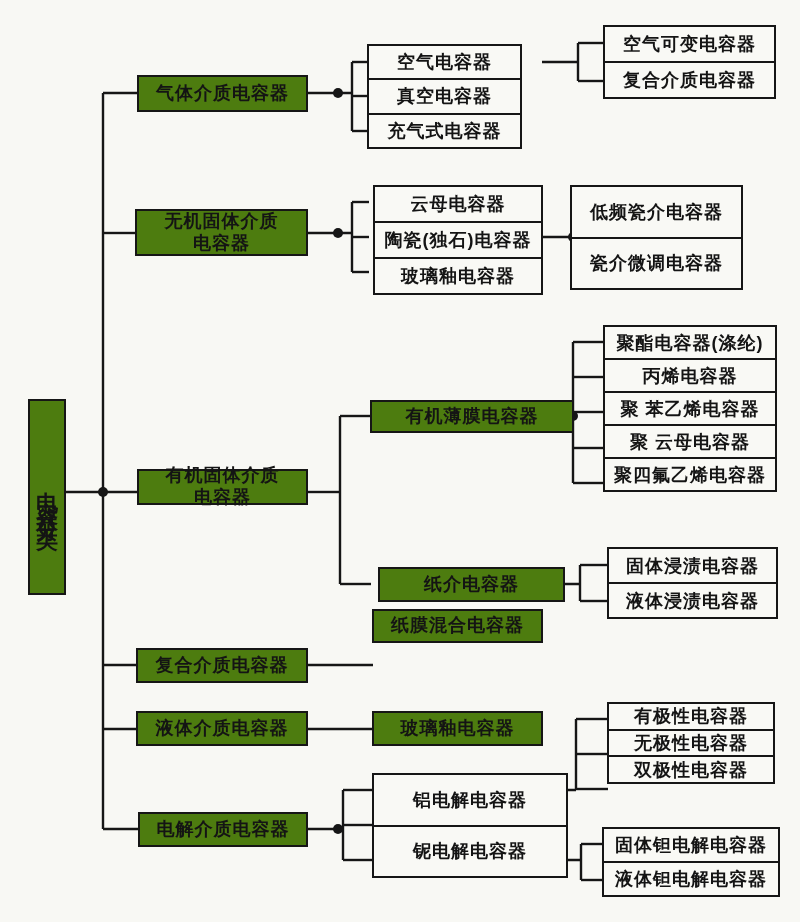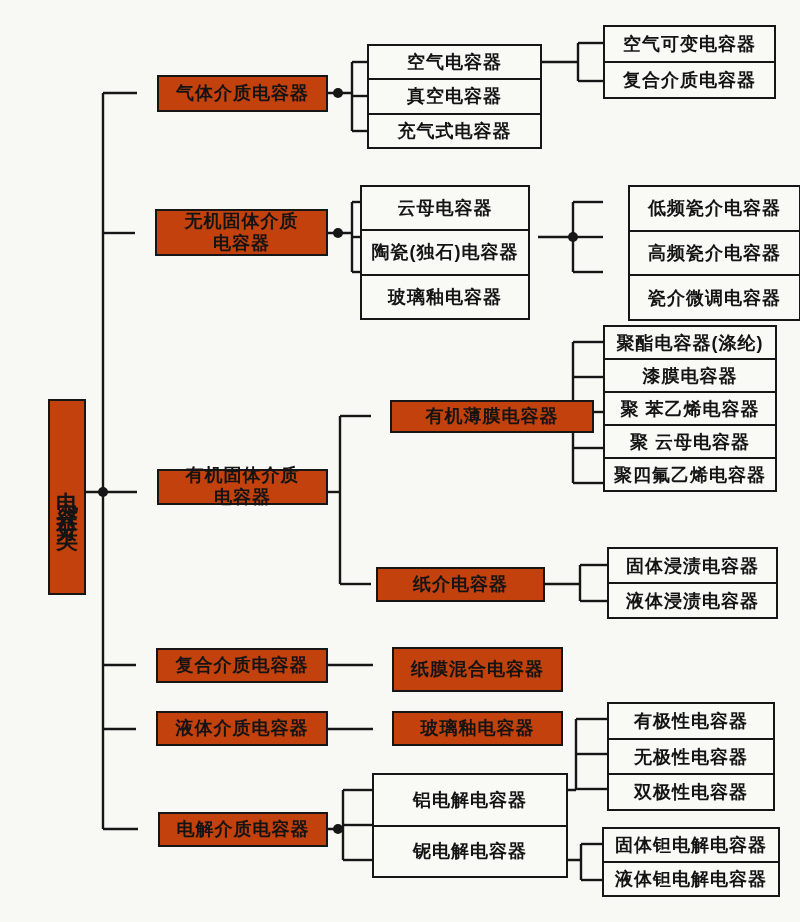--- a/index.html
+++ b/index.html
@@ -9,26 +9,25 @@
     font-family:"Liberation Sans","DejaVu Sans",sans-serif;
   }
   .canvas{
     position:relative;width:800px;height:922px;overflow:hidden;
     background:#f8f8f4;
   }
   .wires{position:absolute;left:0;top:0;width:800px;height:922px;}
   .box{
     position:absolute;box-sizing:border-box;
     border:2.5px solid #161616;
-    background:#c2410c;
+    background:#4d7c0f;
     display:flex;align-items:center;justify-content:center;
     font-weight:bold;font-size:18px;color:#141414;
     text-align:center;white-space:pre-line;line-height:1.22;
     letter-spacing:1px;
-    margin-left:20px;
   }
   .stack{
     position:absolute;box-sizing:border-box;
     border:2.5px solid #161616;
     background:#f9f9f5;
     display:flex;flex-direction:column;
   }
   .row{
     flex:1;display:flex;align-items:center;justify-content:center;
     font-weight:bold;font-size:18px;color:#141414;
@@ -135,70 +134,69 @@
 
   <div class="box" style="left:137px;top:75px;width:171px;height:37px">气体介质电容器</div>
   <div class="box" style="left:135px;top:209px;width:173px;height:47px">无机固体介质
 电容器</div>
   <div class="box" style="left:137px;top:469px;width:171px;height:36px">有机固体介质
 电容器</div>
   <div class="box" style="left:136px;top:648px;width:172px;height:35px">复合介质电容器</div>
   <div class="box" style="left:136px;top:711px;width:172px;height:35px">液体介质电容器</div>
   <div class="box" style="left:138px;top:812px;width:170px;height:35px">电解介质电容器</div>
 
-  <div class="stack" style="left:367px;top:44px;width:175px;height:105px">
+  <div class="stack" style="left:367px;top:44px;width:155px;height:105px">
     <div class="row">空气电容器</div>
     <div class="row">真空电容器</div>
     <div class="row">充气式电容器</div>
   </div>
 
   <div class="stack" style="left:603px;top:25px;width:173px;height:74px">
     <div class="row">空气可变电容器</div>
     <div class="row">复合介质电容器</div>
   </div>
 
-  <div class="stack" style="left:360px;top:185px;width:170px;height:135px">
+  <div class="stack" style="left:373px;top:185px;width:170px;height:110px">
     <div class="row">云母电容器</div>
     <div class="row">陶瓷(独石)电容器</div>
     <div class="row">玻璃釉电容器</div>
   </div>
 
-  <div class="stack" style="left:628px;top:185px;width:173px;height:136px">
+  <div class="stack" style="left:570px;top:185px;width:173px;height:105px">
     <div class="row">低频瓷介电容器</div>
-    <div class="row">高频瓷介电容器</div>
     <div class="row">瓷介微调电容器</div>
   </div>
 
   <div class="box" style="left:370px;top:400px;width:204px;height:33px">有机薄膜电容器</div>
 
   <div class="stack" style="left:603px;top:325px;width:174px;height:167px">
     <div class="row">聚酯电容器(涤纶)</div>
-    <div class="row">漆膜电容器</div>
+    <div class="row">丙烯电容器</div>
     <div class="row">聚 苯乙烯电容器</div>
     <div class="row">聚 云母电容器</div>
     <div class="row">聚四氟乙烯电容器</div>
   </div>
 
-  <div class="box" style="left:356px;top:567px;width:169px;height:35px">纸介电容器</div>
+  <div class="box" style="left:378px;top:567px;width:187px;height:35px">纸介电容器</div>
 
   <div class="stack" style="left:607px;top:547px;width:171px;height:72px">
     <div class="row">固体浸渍电容器</div>
     <div class="row">液体浸渍电容器</div>
   </div>
 
-  <div class="box" style="left:372px;top:647px;width:171px;height:45px">纸膜混合电容器</div>
+  <div class="box" style="left:372px;top:609px;width:171px;height:34px">纸膜混合电容器</div>
 
   <div class="box" style="left:372px;top:711px;width:171px;height:35px">玻璃釉电容器</div>
 
   <div class="stack" style="left:372px;top:773px;width:196px;height:105px">
     <div class="row">铝电解电容器</div>
     <div class="row">铌电解电容器</div>
   </div>
 
-  <div class="stack" style="left:607px;top:702px;width:168px;height:109px">
+  <div class="stack" style="left:607px;top:702px;width:168px;height:82px">
     <div class="row">有极性电容器</div>
     <div class="row">无极性电容器</div>
     <div class="row">双极性电容器</div>
   </div>
 
   <div class="stack" style="left:602px;top:827px;width:178px;height:70px">
     <div class="row">固体钽电解电容器</div>
     <div class="row">液体钽电解电容器</div>
   </div>
 

